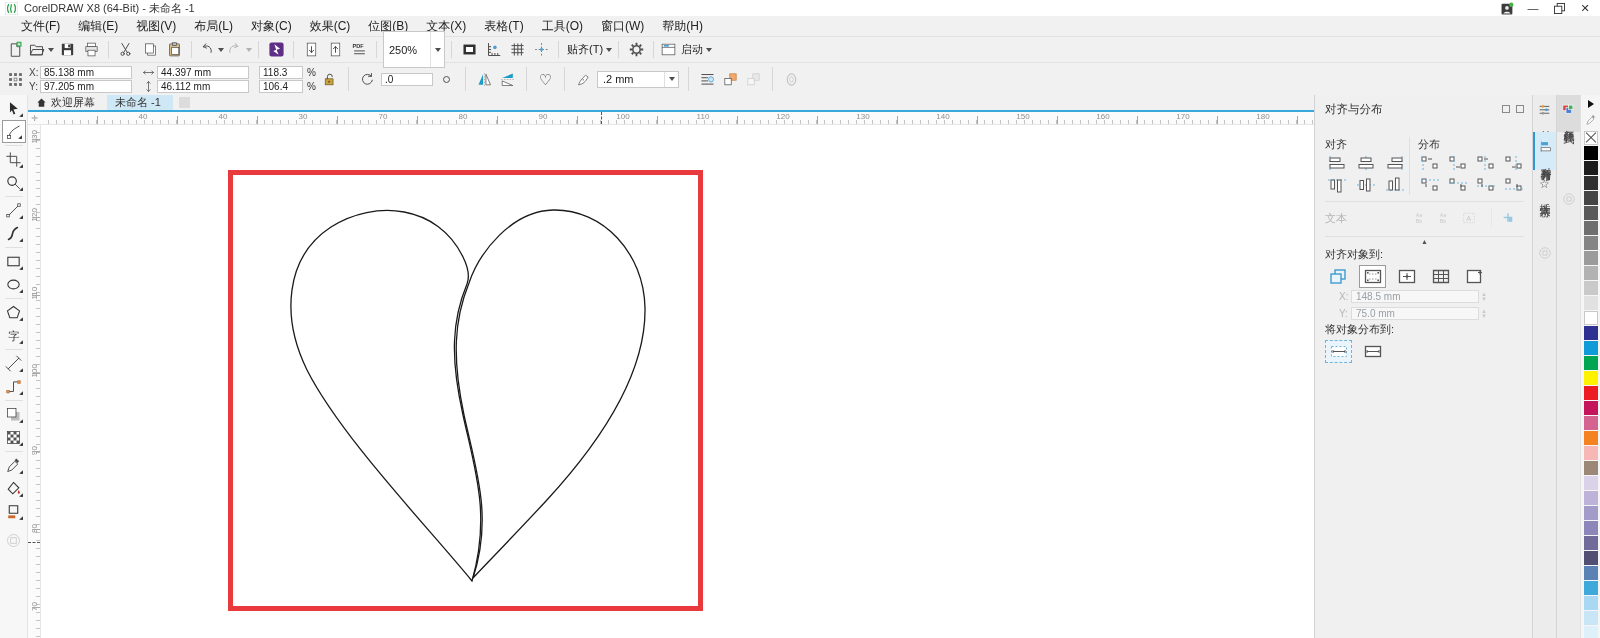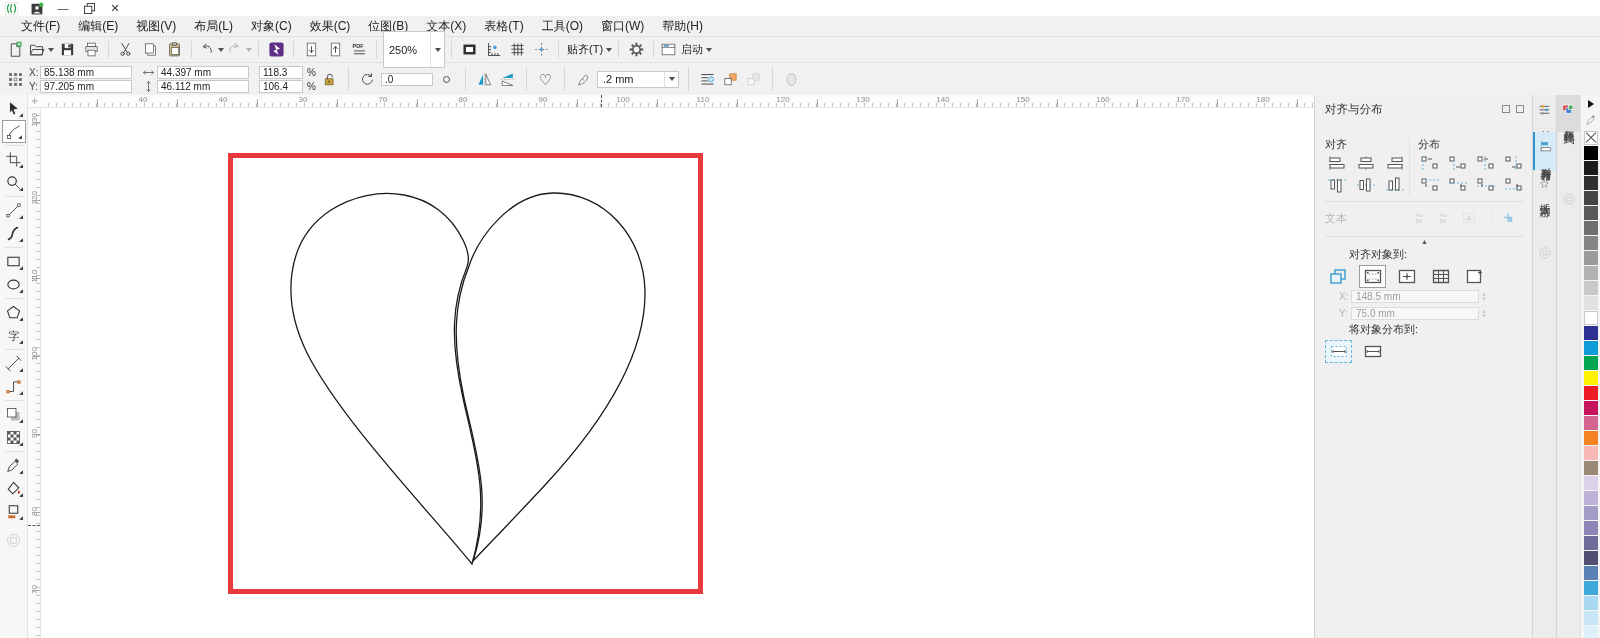--- a/index.html
+++ b/index.html
@@ -81,21 +81,21 @@
   .icon-grid{display:grid;grid-template-columns:repeat(3,26px);gap:2px 3px;}
   #dist-grid{grid-template-columns:repeat(4,25px);}
   .d-icon{width:24px;height:20px;display:flex;align-items:center;justify-content:center;}
   .d-icon svg{width:20px;height:16px;}
   .docker-hr{height:1px;background:#e0e0e0;margin:6px 0 4px;}
   #text-row{display:flex;align-items:center;height:24px;}
   #text-label{color:#b5b5b5;width:84px;}
   #text-row .d-icon{opacity:.45;}
   #plus-icon{margin-left:10px;border-left:1px solid #e0e0e0;padding-left:10px;opacity:1;}
   #collapse-caret{text-align:center;font-size:7px;color:#555;height:10px;line-height:9px;}
-  .docker-label{height:18px;display:flex;align-items:flex-end;padding-bottom:3px;margin-left:24px;}
+  .docker-label{height:18px;display:flex;align-items:flex-end;padding-bottom:3px;}
   .big-icon{width:27px;height:23px;display:flex;align-items:center;justify-content:center;border:1px solid transparent;}
   .big-icon svg{width:20px;height:17px;}
   .big-icon.selected{border:1px solid #9b9b9b;background:#fff;}
   .big-icon.selected-dash{border:1px dashed #6db3dc;background:#eaf4fb;}
   .coord-row{display:flex;align-items:center;height:17px;margin-left:14px;}
   .coord-row .clab{width:12px;color:#b5b5b5;font-size:10px;}
   .cfield{width:128px;height:13px;background:#f7f7f7;border:1px solid #dcdcdc;color:#9aa0a6;font-size:10px;display:flex;align-items:center;padding:0 4px;}
   .cspin{color:#c9c9c9;font-size:6px;line-height:5px;margin-left:2px;display:flex;flex-direction:column;}
   .ctarget{margin-left:14px;opacity:.35;}
   
@@ -119,20 +119,21 @@
 </head>
 <body>
 
 <div id="title-bar">
   <span id="app-icon">
     <svg viewBox="0 0 24 24">
         <rect width="24" height="24" rx="3" fill="#fff" stroke="#bbb"></rect>
         <path d="M7 4c-3 5-3 11 0 16M12 4c-2 5-2 11 0 16M17 4c3 5 3 11 0 16" stroke="#2ea24e" stroke-width="2.4" fill="none"></path>
       </svg>
   </span>
+  <span id="title-text">CorelDRAW X8 (64-Bit) - 未命名 -1</span>
   <span class="win-btn" id="account-btn">
     <svg viewBox="0 0 24 24">
         <rect x="1" y="3" width="20" height="20" rx="2" fill="#3c3c3c"></rect>
         <circle cx="11" cy="11" r="3.4" fill="#ededed"></circle>
         <path d="M4.5 21c1.2-4 11.8-4 13 0z" fill="#ededed"></path>
         <circle cx="19" cy="5" r="4" fill="#46b14a"></circle>
       </svg>
   </span>
   <span class="win-btn">—</span>
   <span class="win-btn">
@@ -573,20 +574,32 @@
       </div>
       <div class="tool noflyout" style="margin-top: 6px; opacity: 0.35;">
         <svg viewBox="0 0 24 24">
           <circle cx="12" cy="12" r="8.5" fill="none" stroke="#888" stroke-width="1.4"></circle>
           <rect x="8" y="8" width="8" height="8" fill="none" stroke="#888" stroke-width="1.4"></rect>
         </svg>
       </div>
     </div>
 
   <div id="center-col">
+    <div id="doc-tab-row">
+      <span class="doc-tab">
+        <svg width="11" height="11" viewBox="0 0 24 24">
+            <path d="M3 12L12 3l9 9h-3v9H6v-9z" fill="#333"></path>
+          </svg>
+        <span>欢迎屏幕</span>
+      </span>
+      <span class="doc-tab active">
+        <span>未命名 -1</span>
+      </span>
+      <span id="new-tab-btn"></span>
+    </div>
     <div id="ruler-row">
       <div id="ruler-corner">✛</div>
       <div id="h-ruler">
           <div class="ticks"></div>
           <div id="h-marker" style="left: 560px;"></div>
           <span class="h-num" style="left: 56px;">40</span>
           <span class="h-maj" style="left: 56px;"></span>
           <span class="h-num" style="left: 136px;">40</span>
           <span class="h-maj" style="left: 136px;"></span>
           <span class="h-num" style="left: 216px;">30</span>

